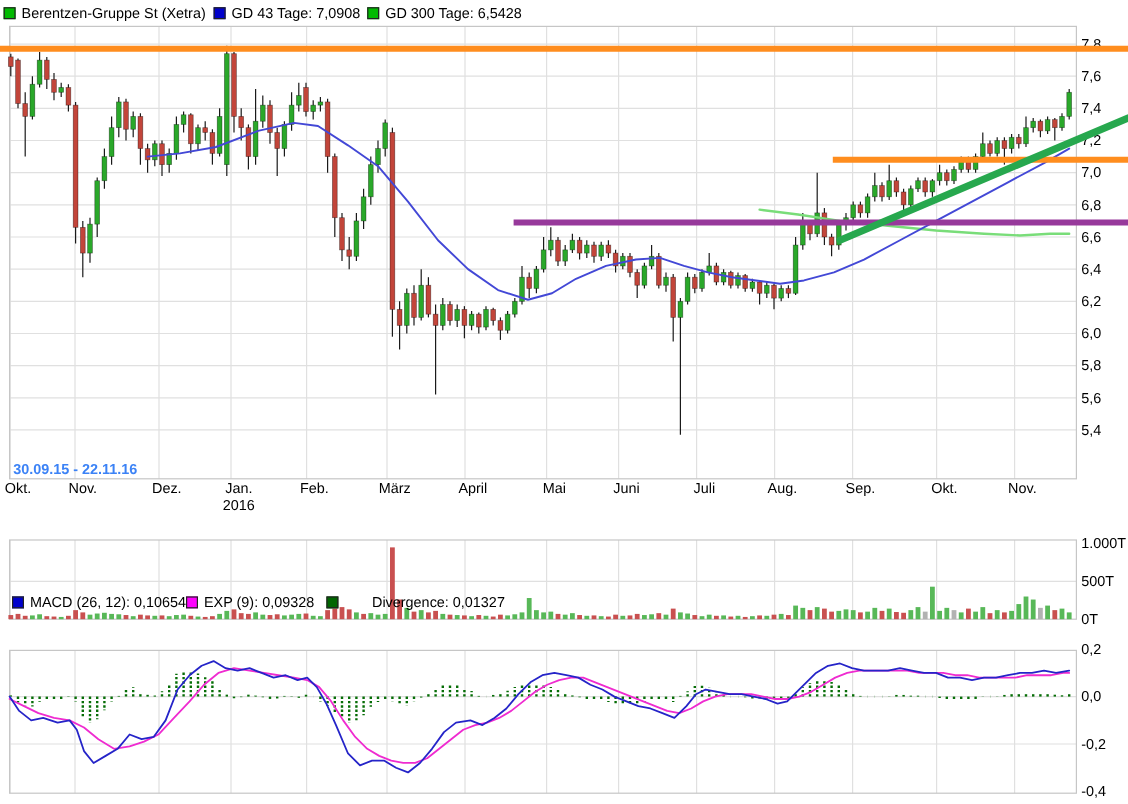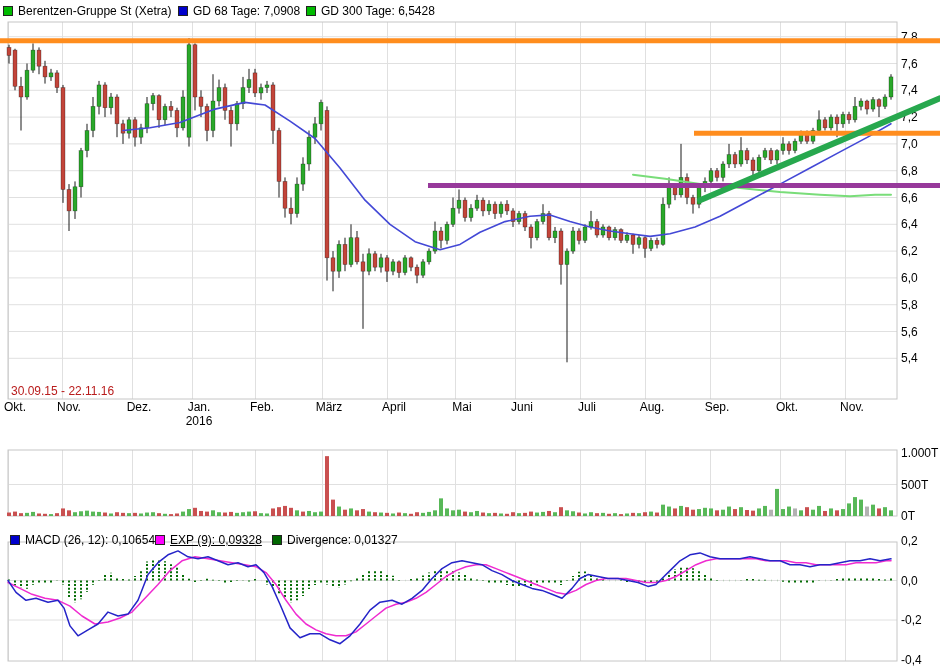--- a/index.html
+++ b/index.html
@@ -2,37 +2,37 @@
 <html><head>
 <meta charset="utf-8">
 <style>
   html,body{margin:0;padding:0;background:#ffffff;}
   #stage{position:relative;width:940px;height:670px;background:#ffffff;overflow:hidden;
          font-family:"Liberation Sans",sans-serif;}
   .legend{position:absolute;height:14px;}
   .legend-item{position:absolute;top:0;display:flex;align-items:center;white-space:nowrap;}
   .swatch{width:10px;height:10px;border:1px solid #222;box-sizing:border-box;display:inline-block;margin-right:5px;flex:0 0 auto;}
   .legend-label{font-size:12px;color:#000;line-height:14px;}
-  #date-range{position:absolute;left:11px;top:384px;font-size:12px;color:#b91c1c;}
+  #date-range{position:absolute;left:11px;top:384px;font-size:12px;color:#3b82f6;font-weight:bold;}
   svg{position:absolute;left:0;top:0;}
   text{font-family:"Liberation Sans",sans-serif;}
 </style>
 </head>
 <body>
 
 <div id="stage">
 
   <div class="legend" id="legend-main" style="left:3px;top:4px;width:934px;">
     <span class="legend-item" style="left:0px;">
       <span class="swatch" style="background: rgb(0, 187, 0);"></span>
       <span class="legend-label">Berentzen-Gruppe St (Xetra)</span>
     </span>
     <span class="legend-item" style="left:175px;">
       <span class="swatch" style="background: rgb(0, 0, 204);"></span>
-      <span class="legend-label">GD 68 Tage: 7,0908</span>
+      <span class="legend-label">GD 43 Tage: 7,0908</span>
     </span>
     <span class="legend-item" style="left:303px;">
       <span class="swatch" style="background: rgb(0, 187, 0);"></span>
       <span class="legend-label">GD 300 Tage: 6,5428</span>
     </span>
   </div>
 
   <svg id="cv" width="940" height="670" viewBox="0 0 940 670">
       <g>
         <line x1="8" y1="36.7" x2="897" y2="36.7" stroke="#e0e0e0" stroke-width="1"></line>
@@ -744,28 +744,28 @@
         <line x1="0" y1="40.720000000000034" x2="940" y2="40.720000000000034" stroke="#ff8d1e" stroke-width="5"></line>
         <line x1="694" y1="133.17999999999995" x2="940" y2="133.17999999999995" stroke="#ff8d1e" stroke-width="5"></line>
         <line x1="428" y1="185.43999999999994" x2="940" y2="185.43999999999994" stroke="#97399b" stroke-width="5"></line>
         <line x1="700" y1="200.17999999999995" x2="940" y2="98.34" stroke="#27a84e" stroke-width="6" stroke-linecap="round"></line>
       </g>
     </svg>
 
   <div id="date-range">30.09.15 - 22.11.16</div>
 
 
-  <div class="legend" id="legend-macd" style="left:0px;top:533px;width:934px;">
+  <div class="legend" id="legend-macd" style="left:0px;top:495px;width:934px;">
     <span class="legend-item" style="left:10px;">
       <span class="swatch" style="background: rgb(0, 0, 204);"></span>
       <span class="legend-label">MACD (26, 12): 0,10654</span>
     </span>
-    <span class="legend-item" style="left:155px;text-decoration:underline;">
+    <span class="legend-item" style="left:155px;">
       <span class="swatch" style="background: rgb(255, 0, 255);"></span>
       <span class="legend-label">EXP (9): 0,09328</span>
     </span>
-    <span class="legend-item" style="left:272px;">
+    <span class="legend-item" style="left:272px;gap:23px;">
       <span class="swatch" style="background: rgb(0, 102, 0);"></span>
       <span class="legend-label">Divergence: 0,01327</span>
     </span>
   </div>
 
 </div>
 
 </body></html>

